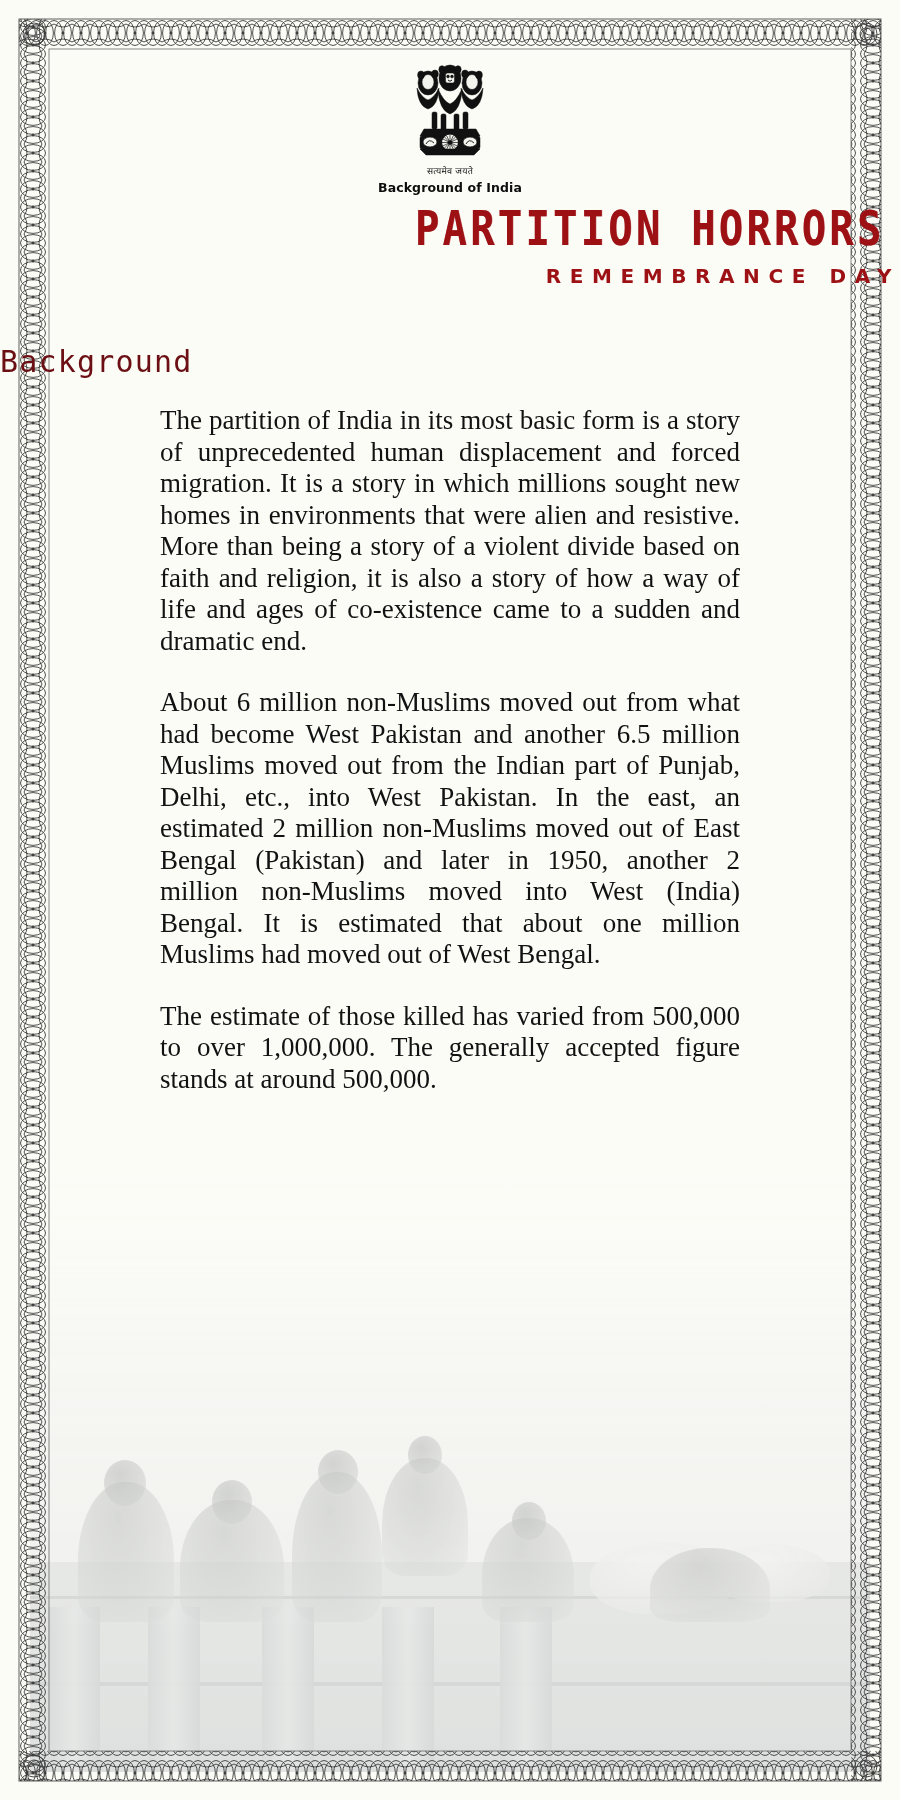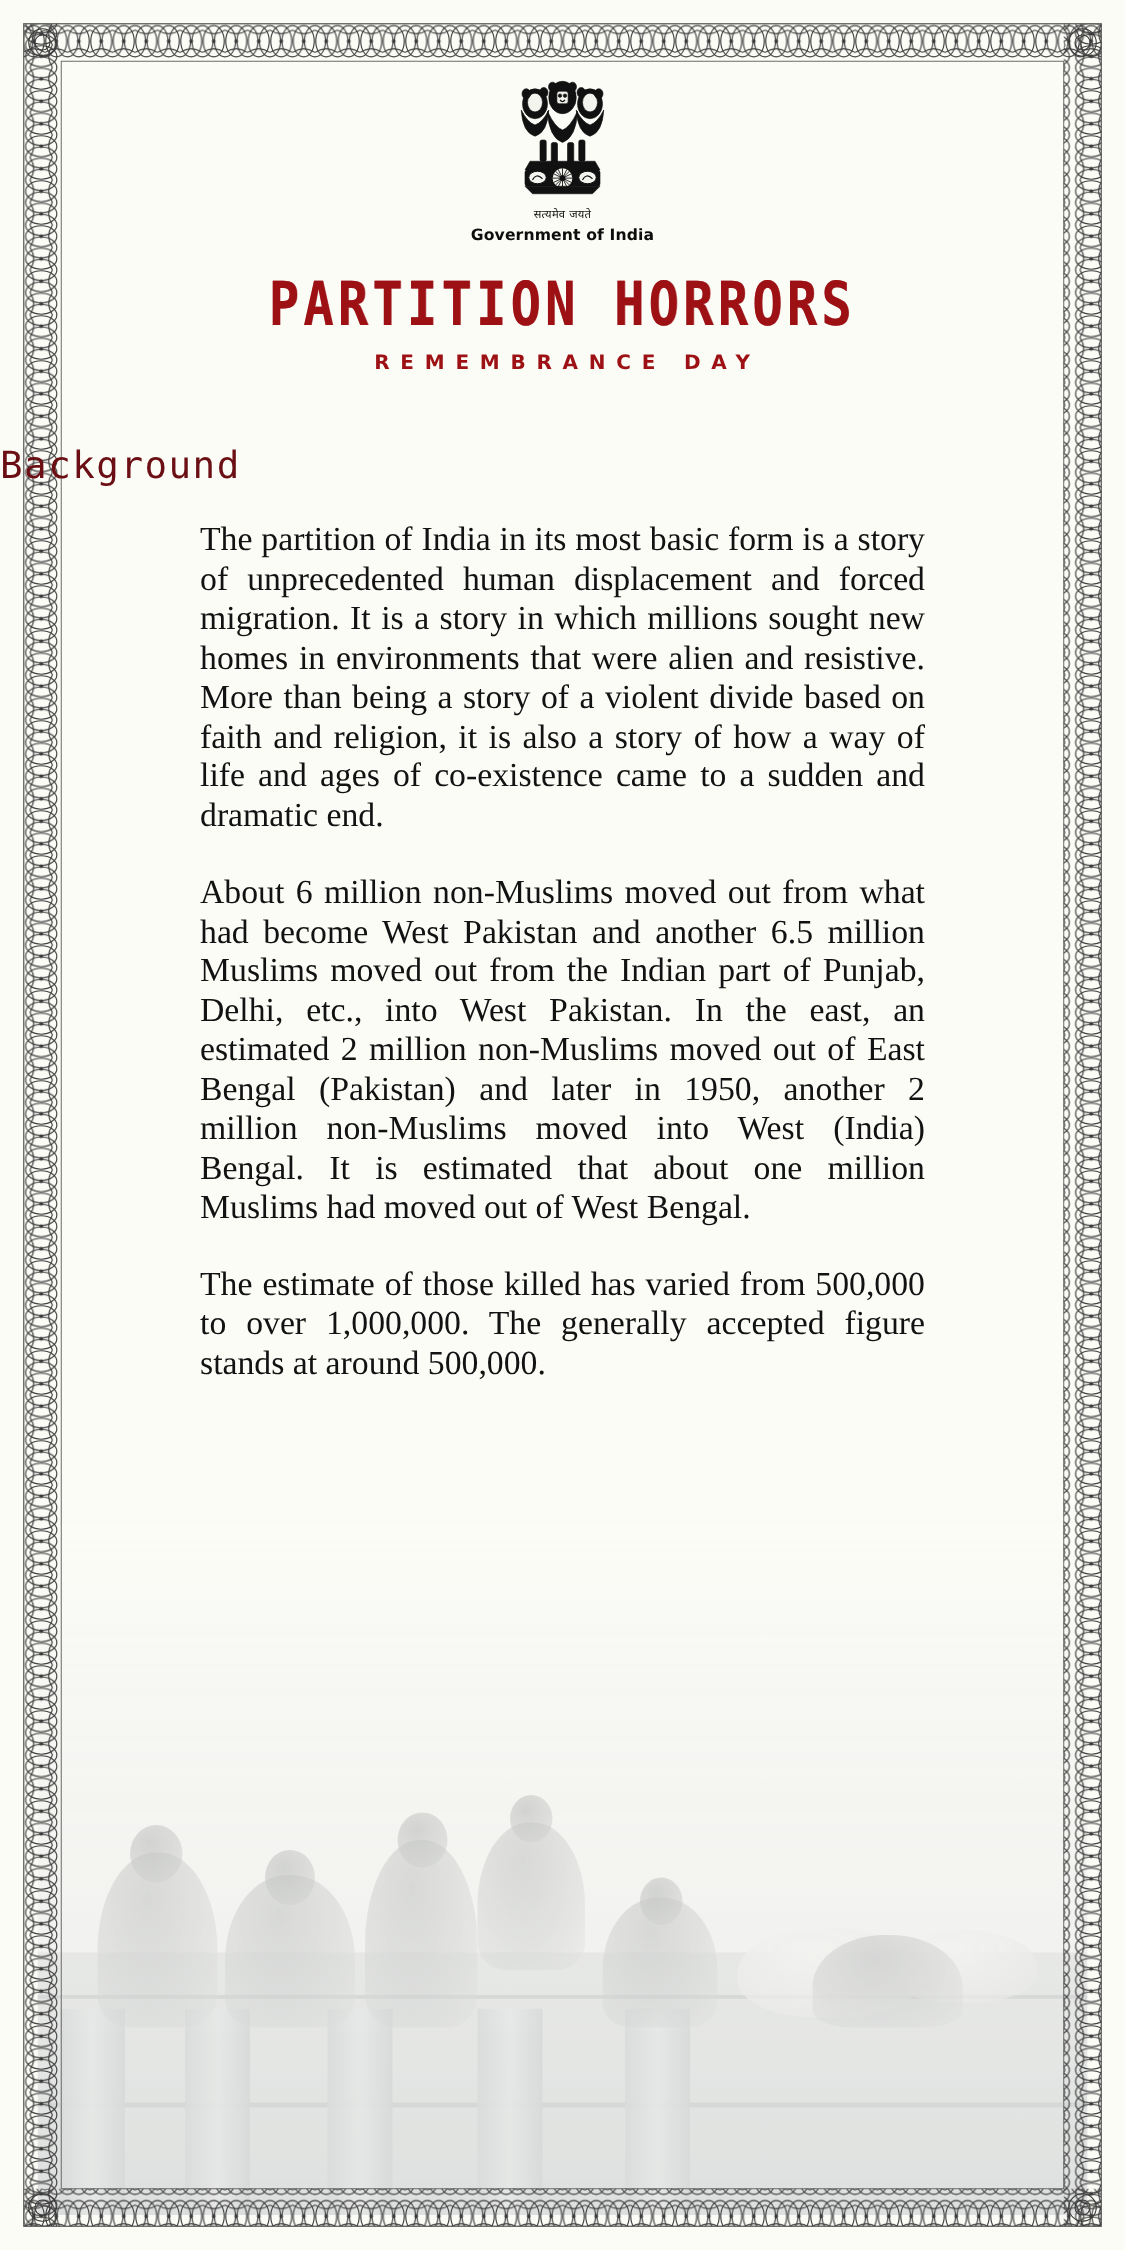--- a/index.html
+++ b/index.html
@@ -127,40 +127,40 @@
     font-family: "DejaVu Sans", sans-serif;
     font-size: 12.5px;
     font-weight: bold;
     color: #0d0d0d;
     margin-top: 3px;
     letter-spacing: 0.1px;
   }
 
   
   .title-block {
-    text-align: center;
-    margin-top: 28px;
+    text-align: right;
+    margin-top: 12px;
   }
   .title-main {
     font-family: "DejaVu Sans Mono", monospace;
     font-size: 43px;
     font-weight: bold;
     color: #9d1115;
     letter-spacing: 3.5px;
     line-height: 1;
     transform: scaleY(1.13) scaleX(0.94);
     transform-origin: center;
     display: inline-block;
     text-shadow:
       0.5px 0 0 rgba(157,17,21,0.55),
       0 0.5px 0 rgba(120,10,14,0.35);
   }
   .title-sub {
     font-family: "DejaVu Sans", sans-serif;
-    font-size: 16px;
+    font-size: 20px;
     font-weight: bold;
     color: #9d1115;
     letter-spacing: 8.6px;
     margin-top: 14px;
     padding-left: 8px;
   }
 
   
   .section-heading {
     margin-top: 56px;
@@ -322,21 +322,21 @@
 
           <ellipse cx="22" cy="80" rx="7" ry="5" fill="#f4f4ef" stroke="#111" stroke-width="0.8"></ellipse>
           <ellipse cx="62" cy="80" rx="7" ry="5" fill="#f4f4ef" stroke="#111" stroke-width="0.8"></ellipse>
           <path d="M18 82 Q21 76 26 81" fill="none" stroke="#111" stroke-width="0.9"></path>
           <path d="M58 82 Q61 76 66 81" fill="none" stroke="#111" stroke-width="0.9"></path>
 
           <path d="M12 87 L72 87 L66 93 L18 93 Z"></path>
         </g>
       </svg>
       <div class="emblem-motto">सत्यमेव जयते</div>
-      <div class="emblem-caption">Government of India</div>
+      <div class="emblem-caption">Background of India</div>
     </div>
 
     <div class="title-block">
       <div class="title-main">PARTITION HORRORS</div>
       <div class="title-sub">REMEMBRANCE DAY</div>
     </div>
 
     <div class="section-heading">Background</div>
 
     <div class="body-block">

